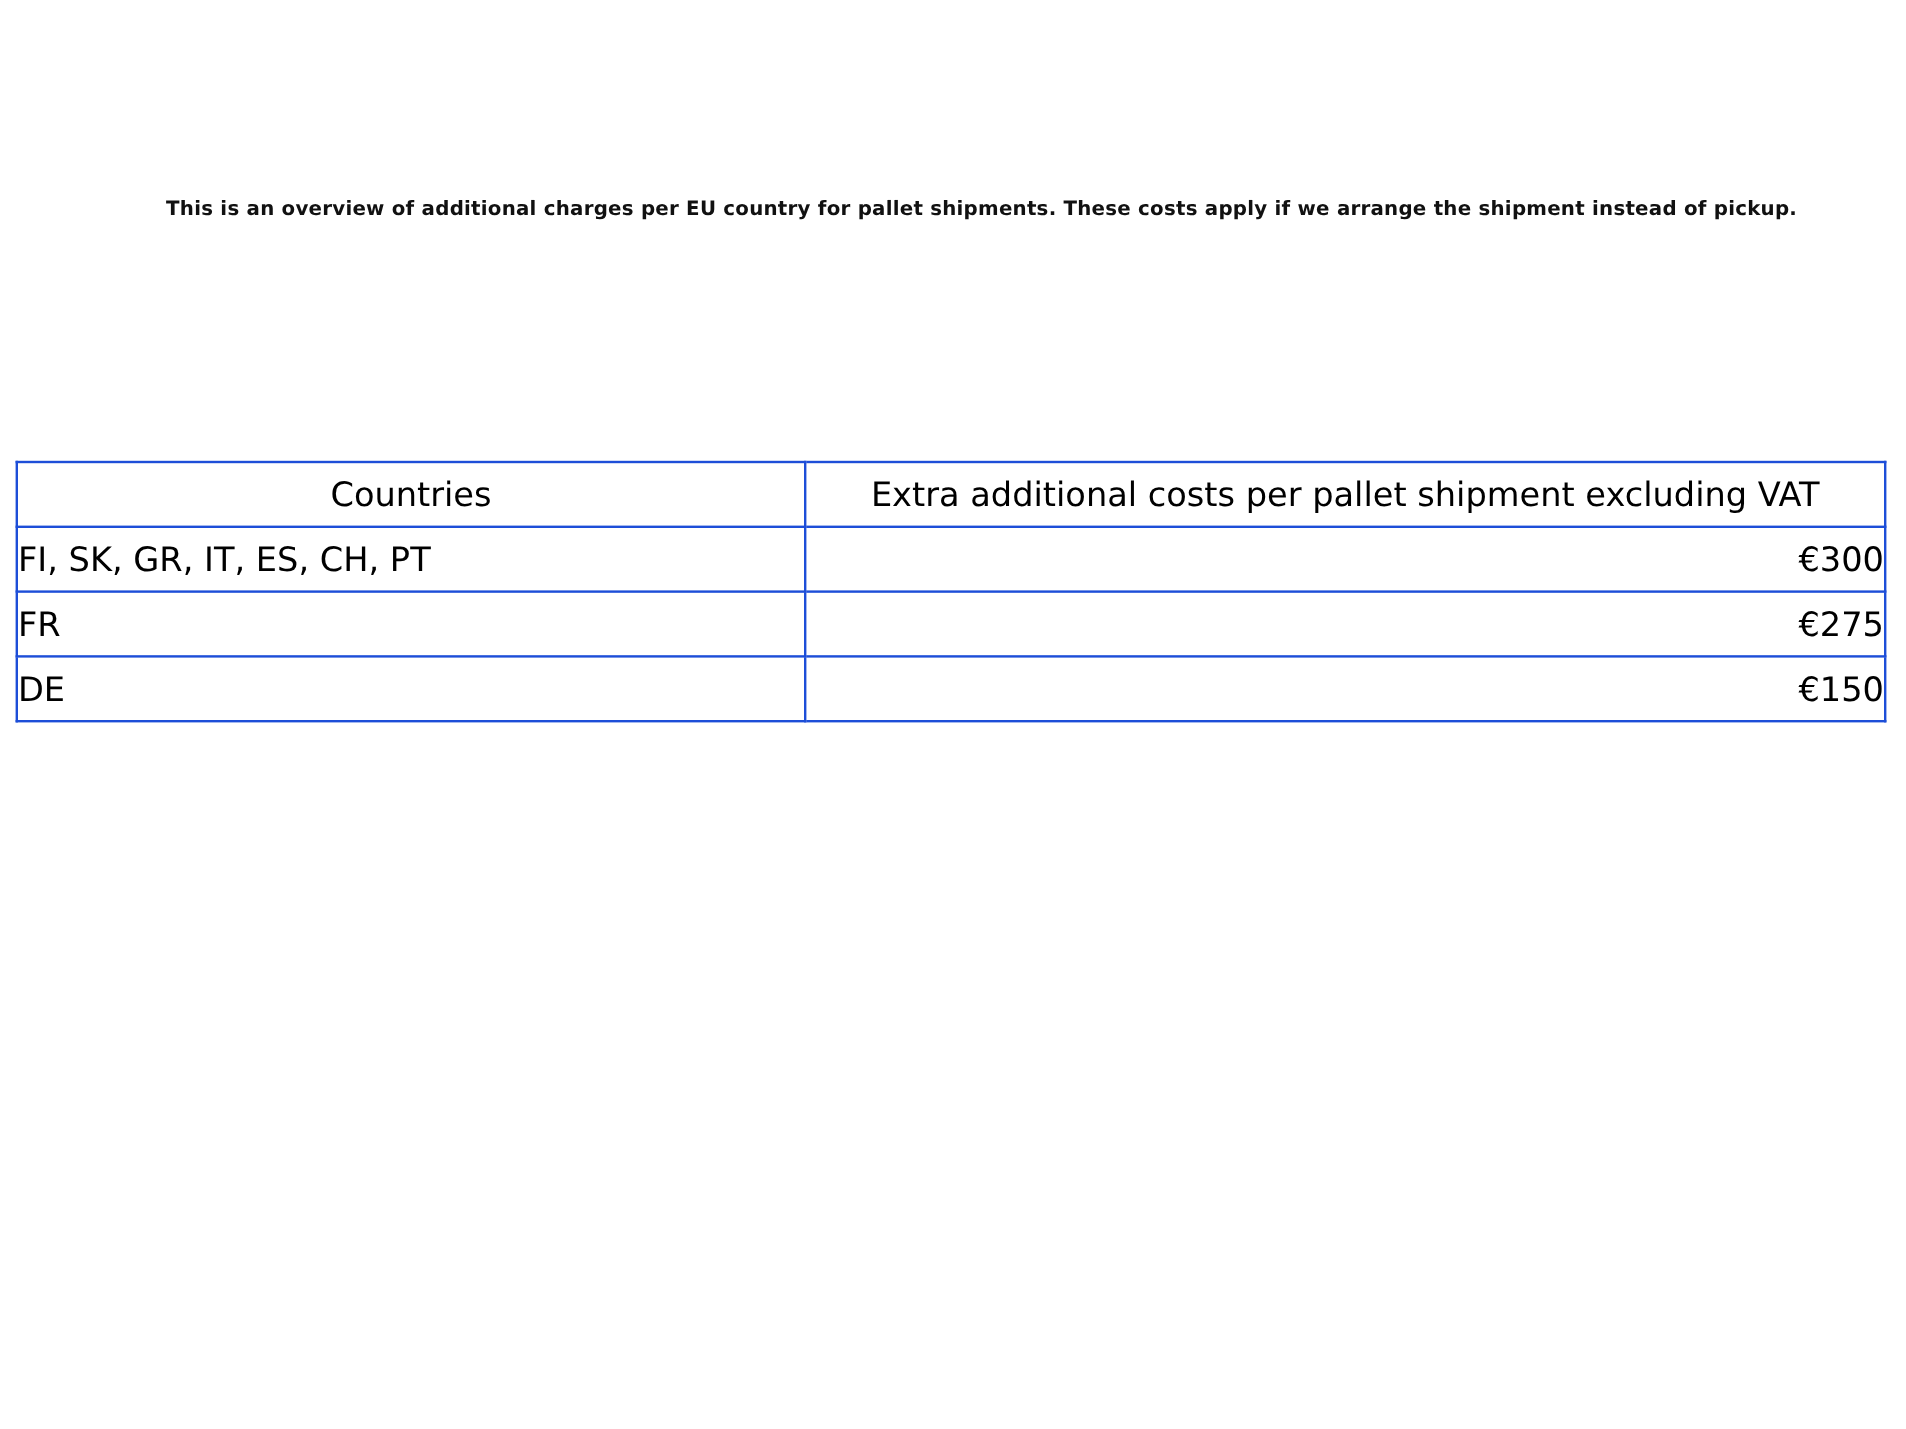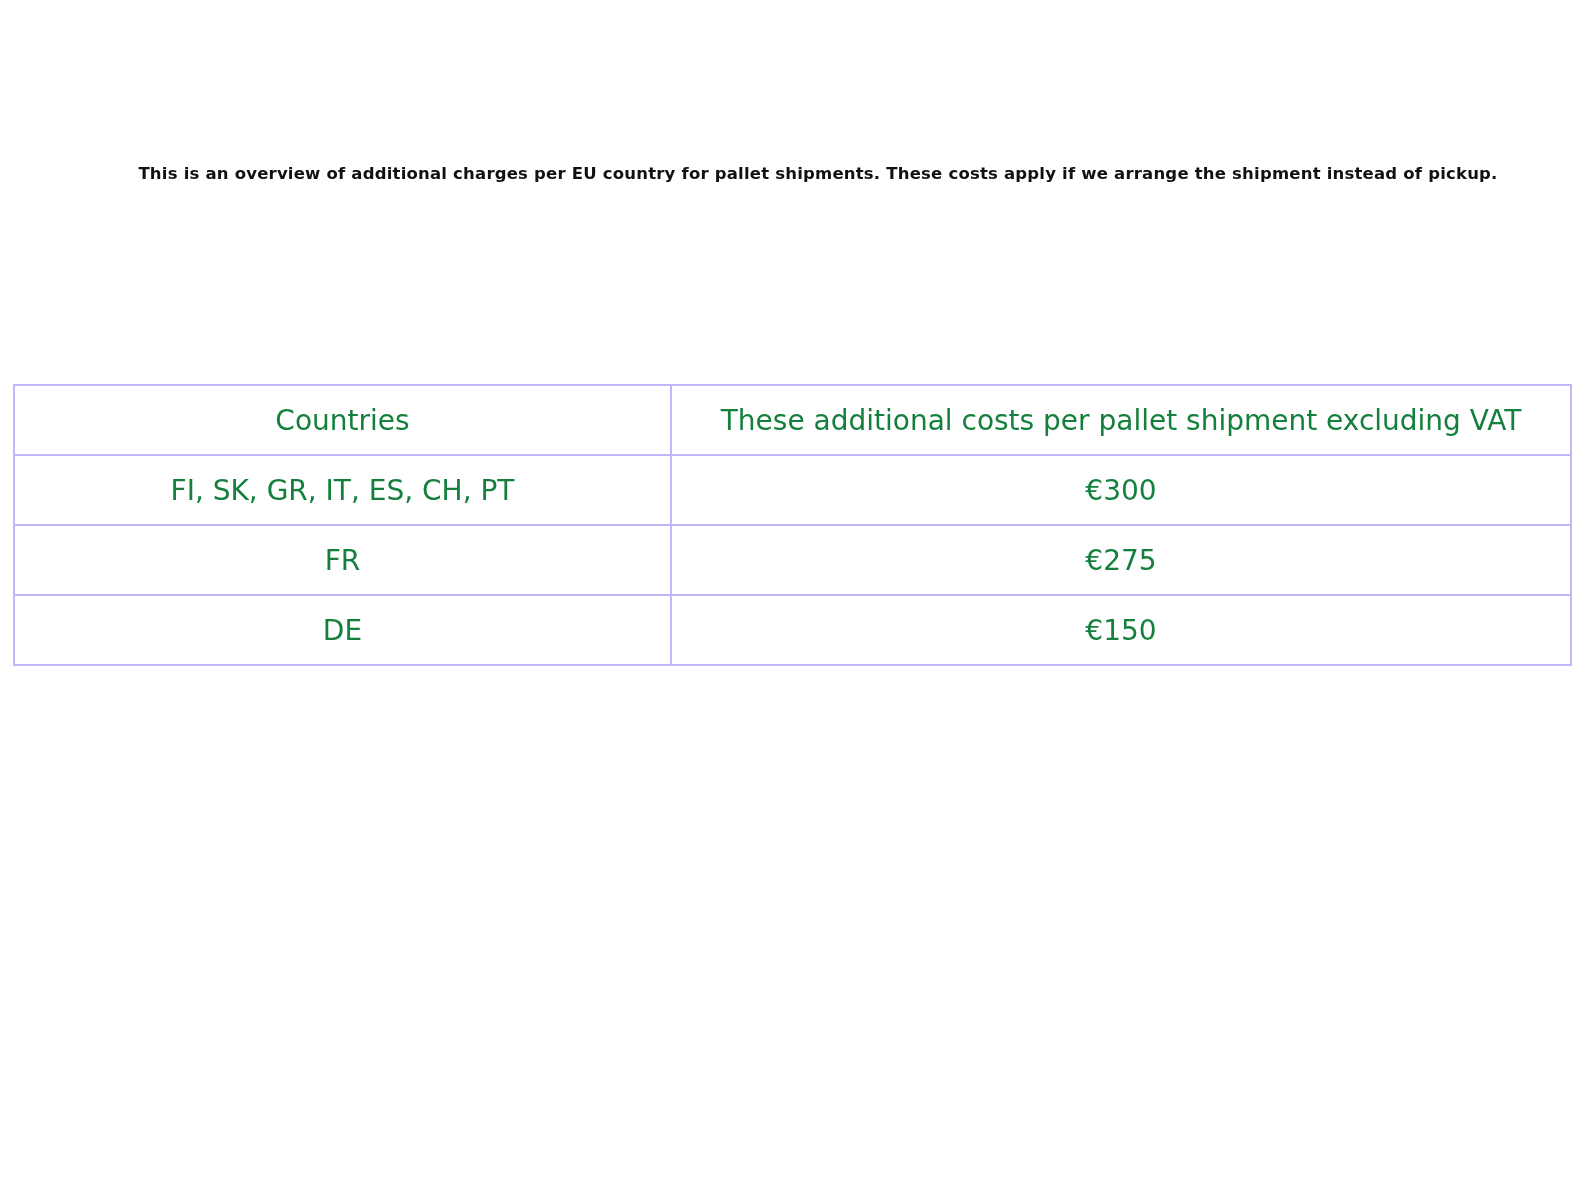--- a/index.html
+++ b/index.html
@@ -35,60 +35,60 @@
     top: 384px;
     width: 1557px;
     border-collapse: collapse;
     table-layout: fixed;
     background: #ffffff;
   }
   table.charges-table col.col-countries { width: 657px; }
   table.charges-table col.col-cost      { width: 900px; }
   table.charges-table th,
   table.charges-table td {
-    border: 2px solid #c4b5fd;
-    height: 70px;
+    border: 2px solid #1d4ed8;
+    height: 54px;
     box-sizing: border-box;
     font-size: 28px;
     font-weight: normal;
-    color: #15803d;
+    color: #000000;
     vertical-align: middle;
     padding: 0;
     white-space: nowrap;
     overflow: hidden;
   }
   table.charges-table th {
     text-align: center;
   }
   td.countries-cell {
-    text-align: center;
+    text-align: left;
     padding-left: 70px;
   }
   td.cost-cell {
-    text-align: center;
+    text-align: right;
     padding-left: 86px;
     margin-left: 24px;
   }
 </style>
 </head>
 <body>
 
 <div class="page">
 
   <div class="intro-note">This is an overview of additional charges per EU country for pallet shipments. These costs apply if we arrange the shipment instead of pickup.</div>
 
   <table class="charges-table">
     <colgroup>
       <col class="col-countries">
       <col class="col-cost">
     </colgroup>
     <thead>
       <tr>
         <th>Countries</th>
-        <th>These additional costs per pallet shipment excluding VAT</th>
+        <th>Extra additional costs per pallet shipment excluding VAT</th>
       </tr>
     </thead>
     <tbody>
       <tr>
         <td class="countries-cell">FI, SK, GR, IT, ES, CH, PT</td>
         <td class="cost-cell">€300</td>
       </tr>
       <tr>
         <td class="countries-cell">FR</td>
         <td class="cost-cell">€275</td>

